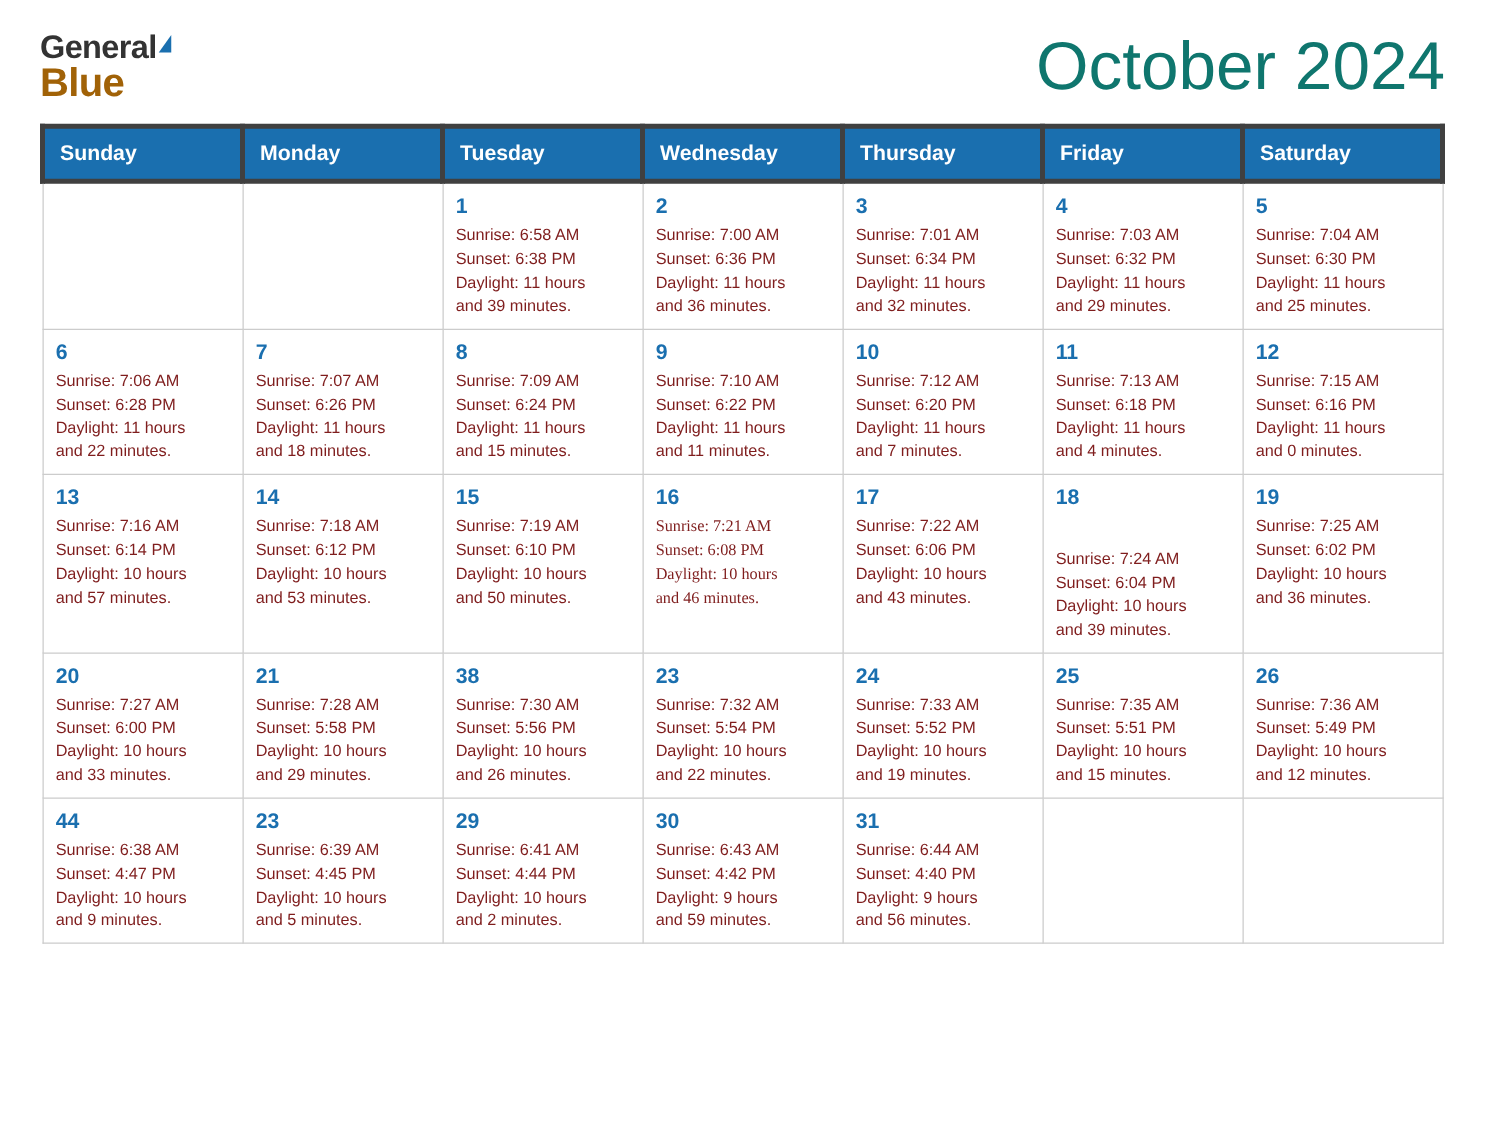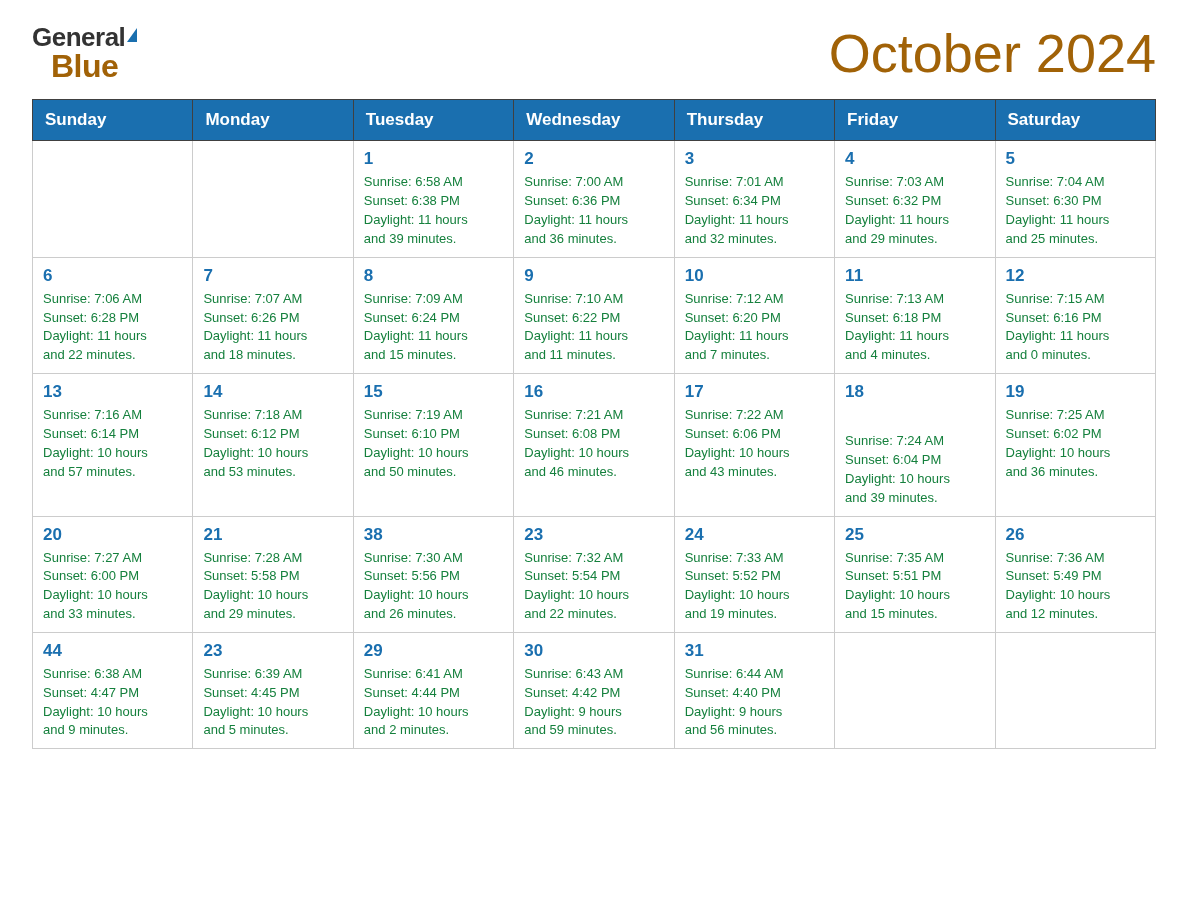--- a/index.html
+++ b/index.html
@@ -12,21 +12,21 @@
     }
     .header-row {
       display: flex;
       align-items: flex-start;
       justify-content: space-between;
       margin-bottom: 8px;
     }
     .logo {
       display: flex;
       flex-direction: column;
-      align-items: center;
+      align-items: flex-start;
     }
     .logo-general {
       font-size: 26px;
       font-weight: bold;
       color: #333;
       letter-spacing: -0.5px;
       line-height: 1;
     }
     .logo-blue {
       font-size: 32px;
@@ -45,21 +45,21 @@
       vertical-align: middle;
       position: relative;
       top: -2px;
     }
     .title-block {
       text-align: right;
     }
     .month-title {
       font-size: 54px;
       font-weight: 300;
-      color: #a16207;
+      color: #0f766e;
       line-height: 1.1;
     }
     .location-title {
       font-size: 20px;
       color: #555;
       font-style: italic;
       margin-top: 4px;
     }
     table {
       width: 100%;
@@ -67,41 +67,41 @@
       margin-top: 16px;
       table-layout: fixed;
     }
     thead tr th {
       background-color: #1a6faf;
       color: #fff;
       font-size: 17px;
       font-weight: 600;
       padding: 10px 12px;
       text-align: left;
-      border: 1px solid #404040;
+      border: 4px solid #404040;
     }
     tbody tr td {
       border: 1px solid #ccc;
       vertical-align: top;
       padding: 8px 10px;
       font-size: 13px;
       color: #222;
       min-height: 100px;
       width: 14.28%;
     }
     .day-num {
       font-size: 17px;
       font-weight: 600;
       color: #1a6faf;
       display: block;
       margin-bottom: 4px;
     }
     .day-info {
       font-size: 13px;
-      color: #15803d;
+      color: #7f1d1d;
       line-height: 1.45;
     }
     .empty-cell {
       background: #fff;
     }
     tbody tr:nth-child(odd) td {
       background-color: #fff;
     }
     tbody tr td {
       background-color: #fff;
@@ -243,21 +243,21 @@
         </td>
         <td>
           <span class="day-num">15</span>
           <div class="day-info" style="white-space: pre-line;">Sunrise: 7:19 AM
 Sunset: 6:10 PM
 Daylight: 10 hours
 and 50 minutes.</div>
         </td>
         <td>
           <span class="day-num">16</span>
-          <div class="day-info" style="white-space: pre-line;">Sunrise: 7:21 AM
+          <div class="day-info" style="white-space: pre-line; font-family: Liberation Serif, serif;">Sunrise: 7:21 AM
 Sunset: 6:08 PM
 Daylight: 10 hours
 and 46 minutes.</div>
         </td>
         <td>
           <span class="day-num">17</span>
           <div class="day-info" style="white-space: pre-line;">Sunrise: 7:22 AM
 Sunset: 6:06 PM
 Daylight: 10 hours
 and 43 minutes.</div>

